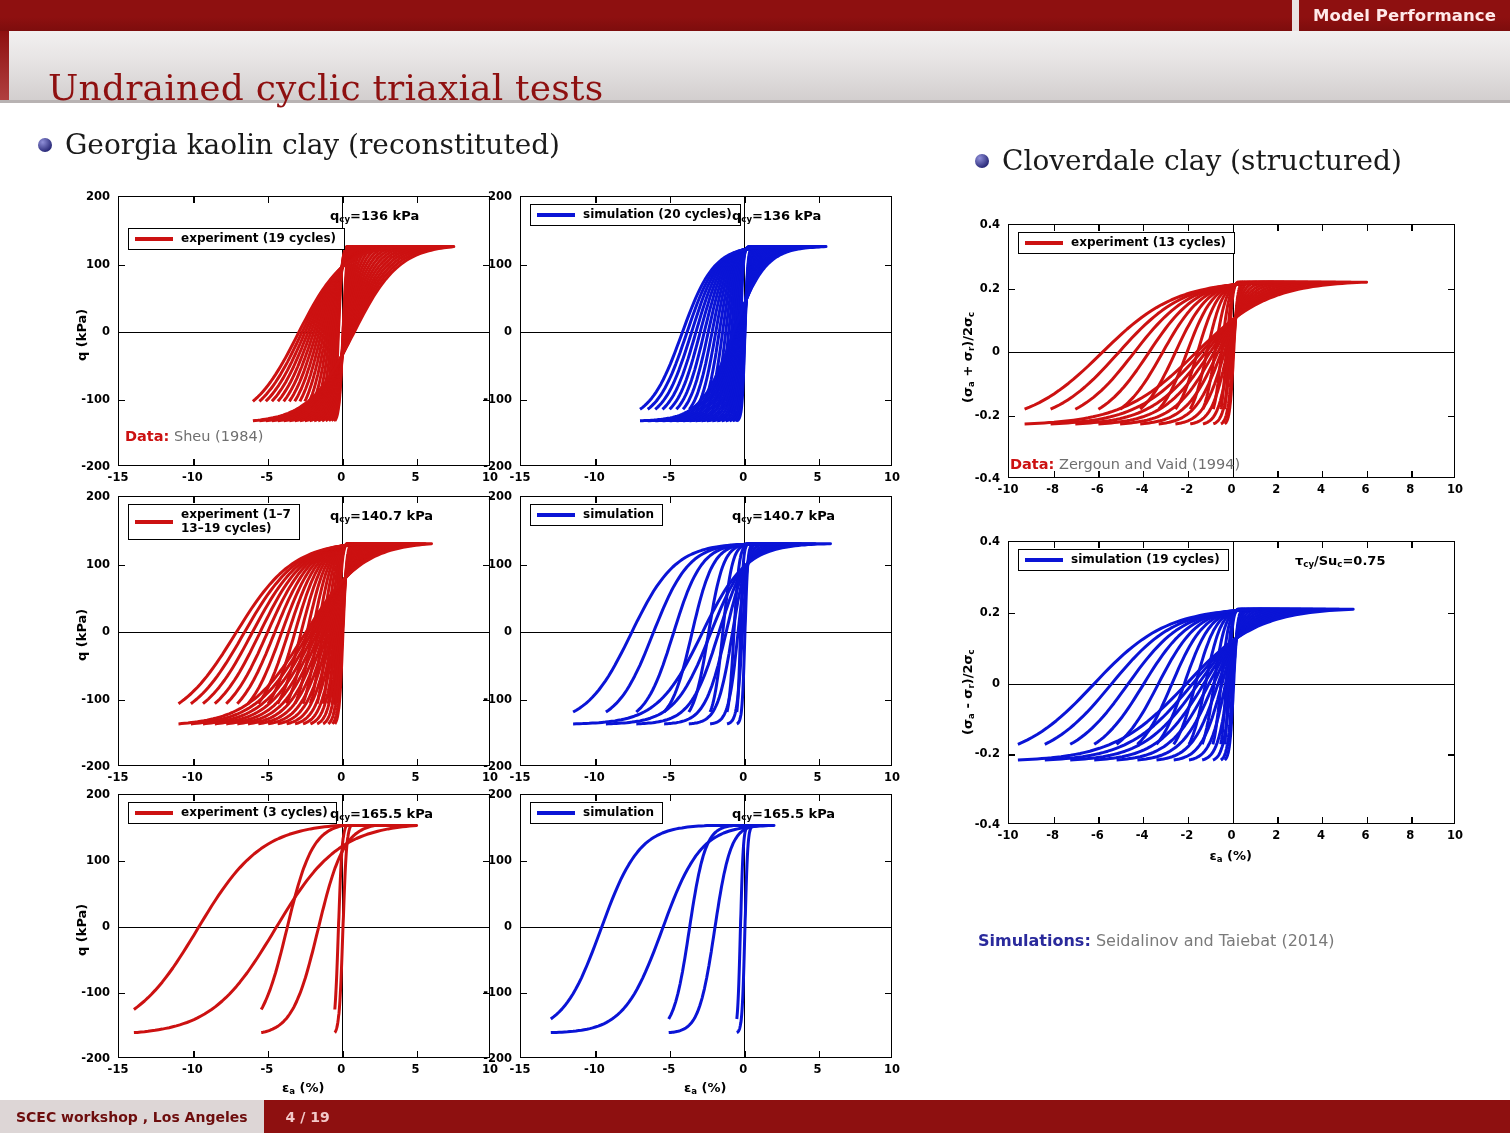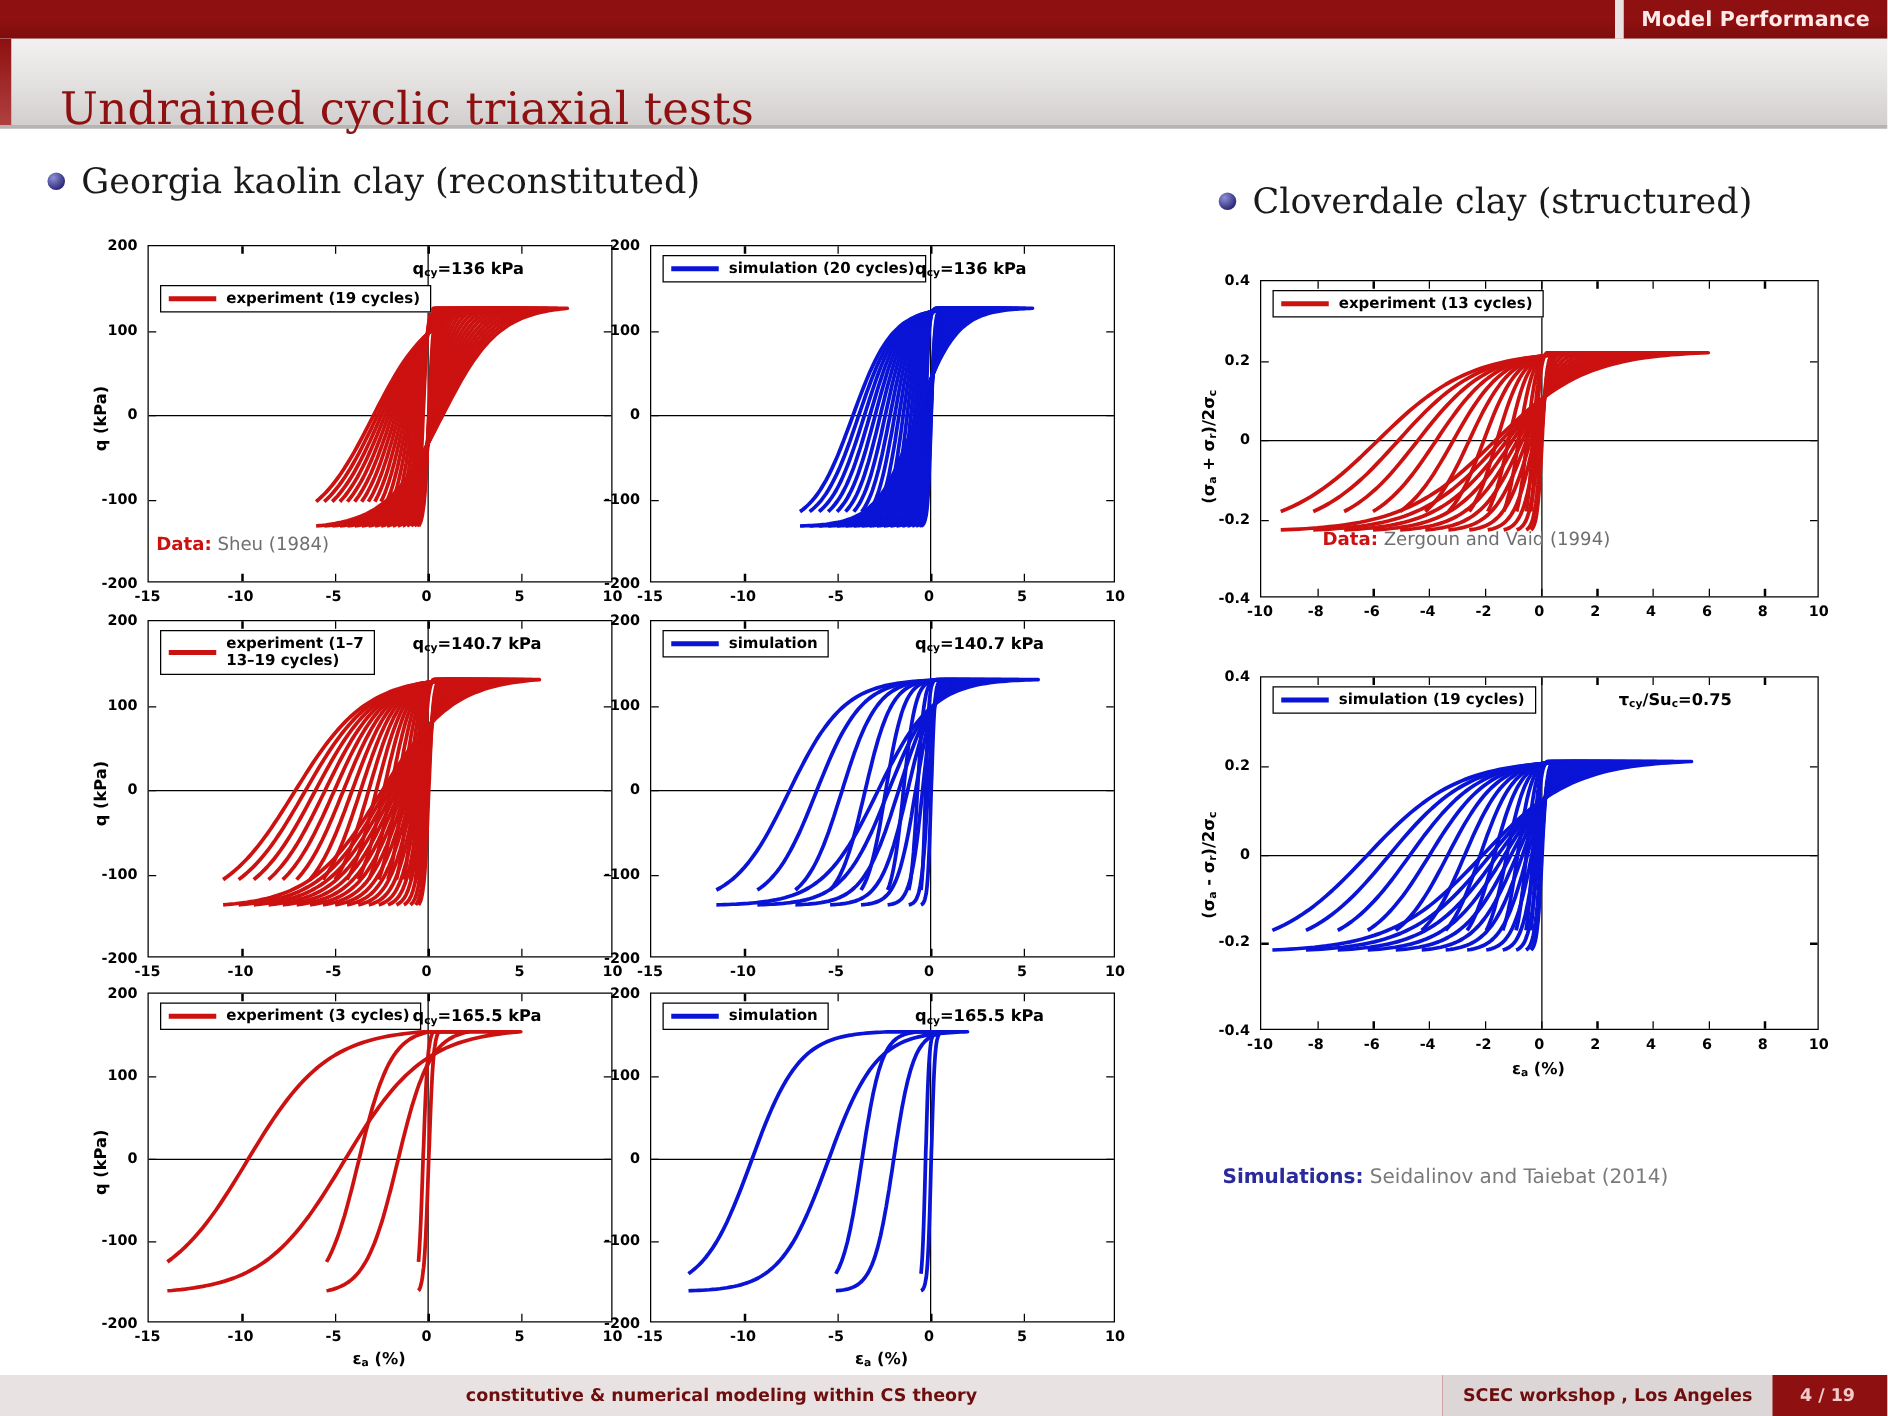--- a/index.html
+++ b/index.html
@@ -627,32 +627,29 @@
     <div class="axttl" style="left:684px;top:1080px;">ε<sub>a</sub> (%)</div>
     <div class="axttl rot" style="left:960px;top:403px;">(σ<sub>a</sub> + σ<sub>r</sub>)/2σ<sub>c</sub></div>
     <div class="axttl rot" style="left:960px;top:734.5px;">(σ<sub>a</sub> - σ<sub>r</sub>)/2σ<sub>c</sub></div>
     <div class="axttl" style="left:1209.5px;top:848px;">ε<sub>a</sub> (%)</div>
   </div>
 
 <div class="datanote" style="left:125px;top:428px;">
   <span class="k">Data:</span>
   <span class="v">Sheu (1984)</span>
 </div>
-<div class="datanote" style="left:1010px;top:424px;padding-left:48px;">
+<div class="datanote" style="left:1010px;top:456px;">
   <span class="k">Data:</span>
   <span class="v">Zergoun and Vaid (1994)</span>
 </div>
 <div class="simnote" style="left:978px;top:931px;">
   <span class="k">Simulations:</span>
   <span class="v">Seidalinov and Taiebat (2014)</span>
 </div>
 
 <div class="footer">
-  <div class="foot-seg foot-b">
-    <span>constitutive &amp; numerical modeling within CS theory</span>
-  </div>
   <div class="foot-seg foot-c">
     <span>SCEC workshop , Los Angeles</span>
   </div>
   <div class="foot-seg foot-d">
     <span>4 / 19</span>
   </div>
 </div>
 
 </body></html>

